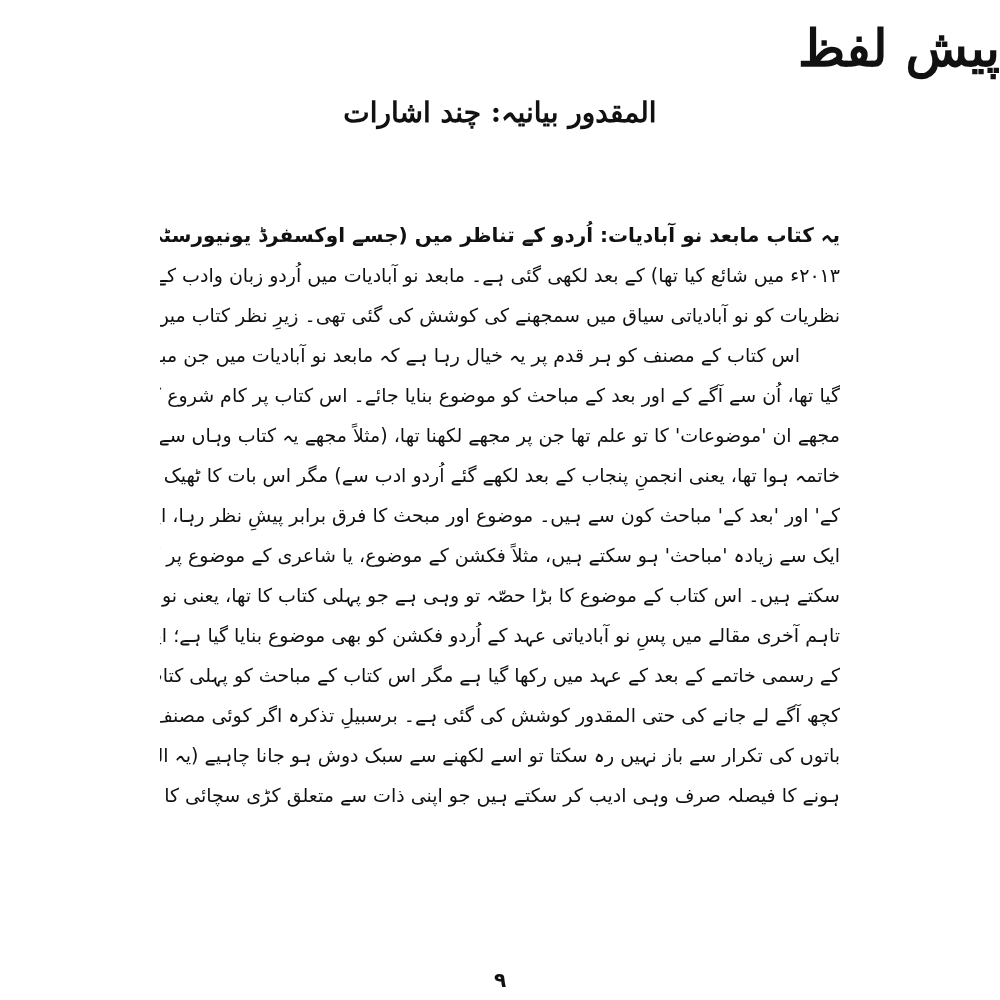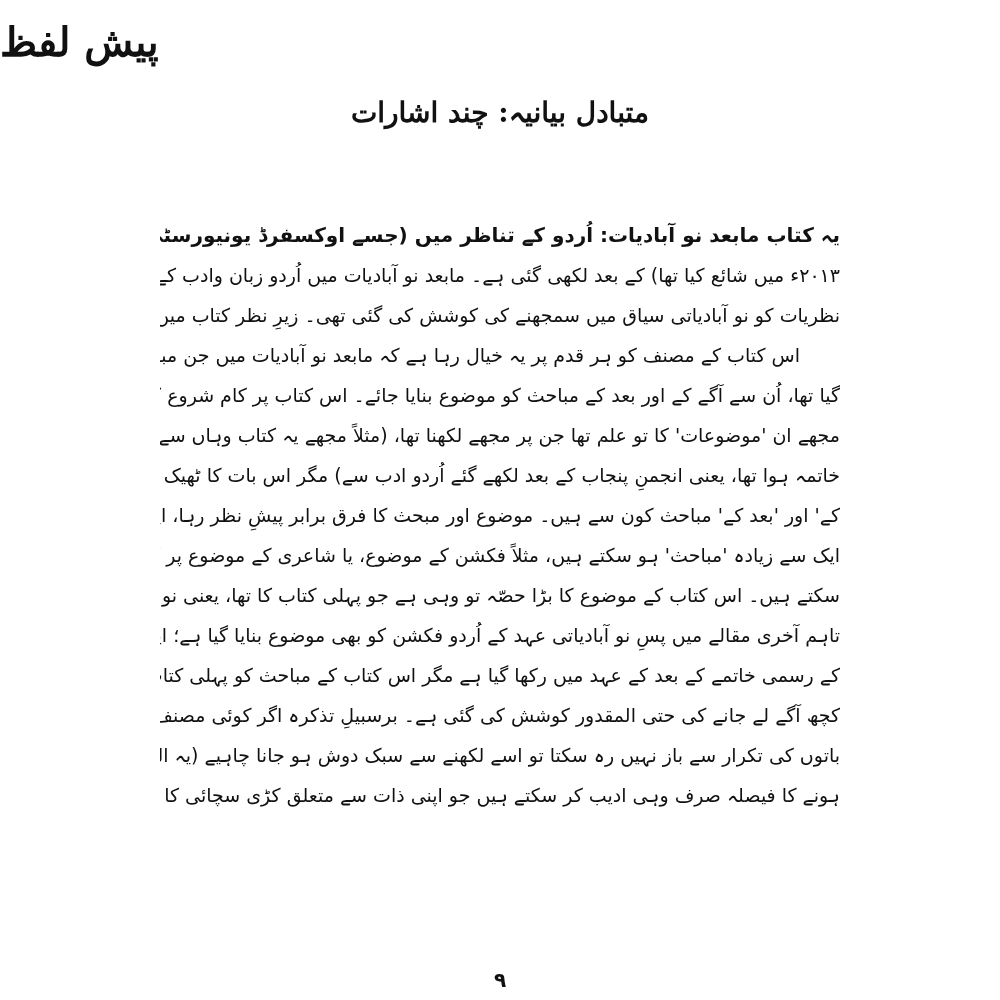--- a/index.html
+++ b/index.html
@@ -1,32 +1,32 @@
 <!DOCTYPE html>
 <html><head>
 <meta charset="utf-8">
 <style>
   html, body { margin: 0; padding: 0; background: #ffffff; }
   body { width: 1000px; height: 1000px; position: relative; overflow: hidden; color: #111; font-family: "DejaVu Sans", sans-serif; }
   .page { position: absolute; inset: 0; direction: rtl; }
-  .title { position: absolute; top: 18px; left: 0; right: 0; text-align: left; font-size: 40px; font-weight: bold; font-family: "DejaVu Serif", serif; }
+  .title { position: absolute; top: 18px; left: 0; right: 0; text-align: right; font-size: 51px; font-weight: bold; font-family: "DejaVu Serif", serif; }
   .subtitle { position: absolute; top: 96px; left: 0; right: 0; text-align: center; font-size: 28px; font-weight: bold; font-family: "DejaVu Serif", serif; }
   .body { position: absolute; top: 215px; left: 160px; right: 160px; }
   .line { height: 40px; line-height: 40px; font-size: 19px; font-family: "DejaVu Sans", sans-serif; text-align: justify; text-align-last: justify; white-space: nowrap; overflow: hidden; }
   .line.last { text-align-last: right; }
   .line.indent { padding-right: 40px; }
   .line.first { font-size: 20px; font-weight: bold; }
   .page-number { position: absolute; bottom: 8px; left: 0; right: 0; text-align: center; font-size: 20px; font-weight: bold; }
 </style>
 </head>
 <body>
 
 <div class="page">
   <div class="title">پیش لفظ</div>
-  <div class="subtitle">متبادل بیانیہ: چند اشارات</div>
+  <div class="subtitle">المقدور بیانیہ: چند اشارات</div>
 
   <div class="body">
     <div class="line first">یہ کتاب مابعد نو آبادیات: اُردو کے تناظر میں (جسے اوکسفرڈ یونیورسٹی پریس پاکستان نے</div>
     <div class="line">۲۰۱۳ء میں شائع کیا تھا) کے بعد لکھی گئی ہے۔ مابعد نو آبادیات میں اُردو زبان وادب کے بعض رجحانات اور</div>
     <div class="line last">نظریات کو نو آبادیاتی سیاق میں سمجھنے کی کوشش کی گئی تھی۔ زیرِ نظر کتاب میں بھی یہی کوشش کی گئی ہے۔</div>
     <div class="line indent">اس کتاب کے مصنف کو ہر قدم پر یہ خیال رہا ہے کہ مابعد نو آبادیات میں جن مباحث کو چھیڑا</div>
     <div class="line">گیا تھا، اُن سے آگے کے اور بعد کے مباحث کو موضوع بنایا جائے۔ اس کتاب پر کام شروع کرنے سے پہلے</div>
     <div class="line">مجھے ان 'موضوعات' کا تو علم تھا جن پر مجھے لکھنا تھا، (مثلاً مجھے یہ کتاب وہاں سے شروع کرنا ہے جہاں پہلی کتاب کا</div>
     <div class="line">خاتمہ ہوا تھا، یعنی انجمنِ پنجاب کے بعد لکھے گئے اُردو ادب سے) مگر اس بات کا ٹھیک ٹھیک اندازہ نہیں تھا کہ 'آگے</div>
     <div class="line">کے' اور 'بعد کے' مباحث کون سے ہیں۔ موضوع اور مبحث کا فرق برابر پیشِ نظر رہا، ایک ہی 'موضوع' سے متعلق</div>

